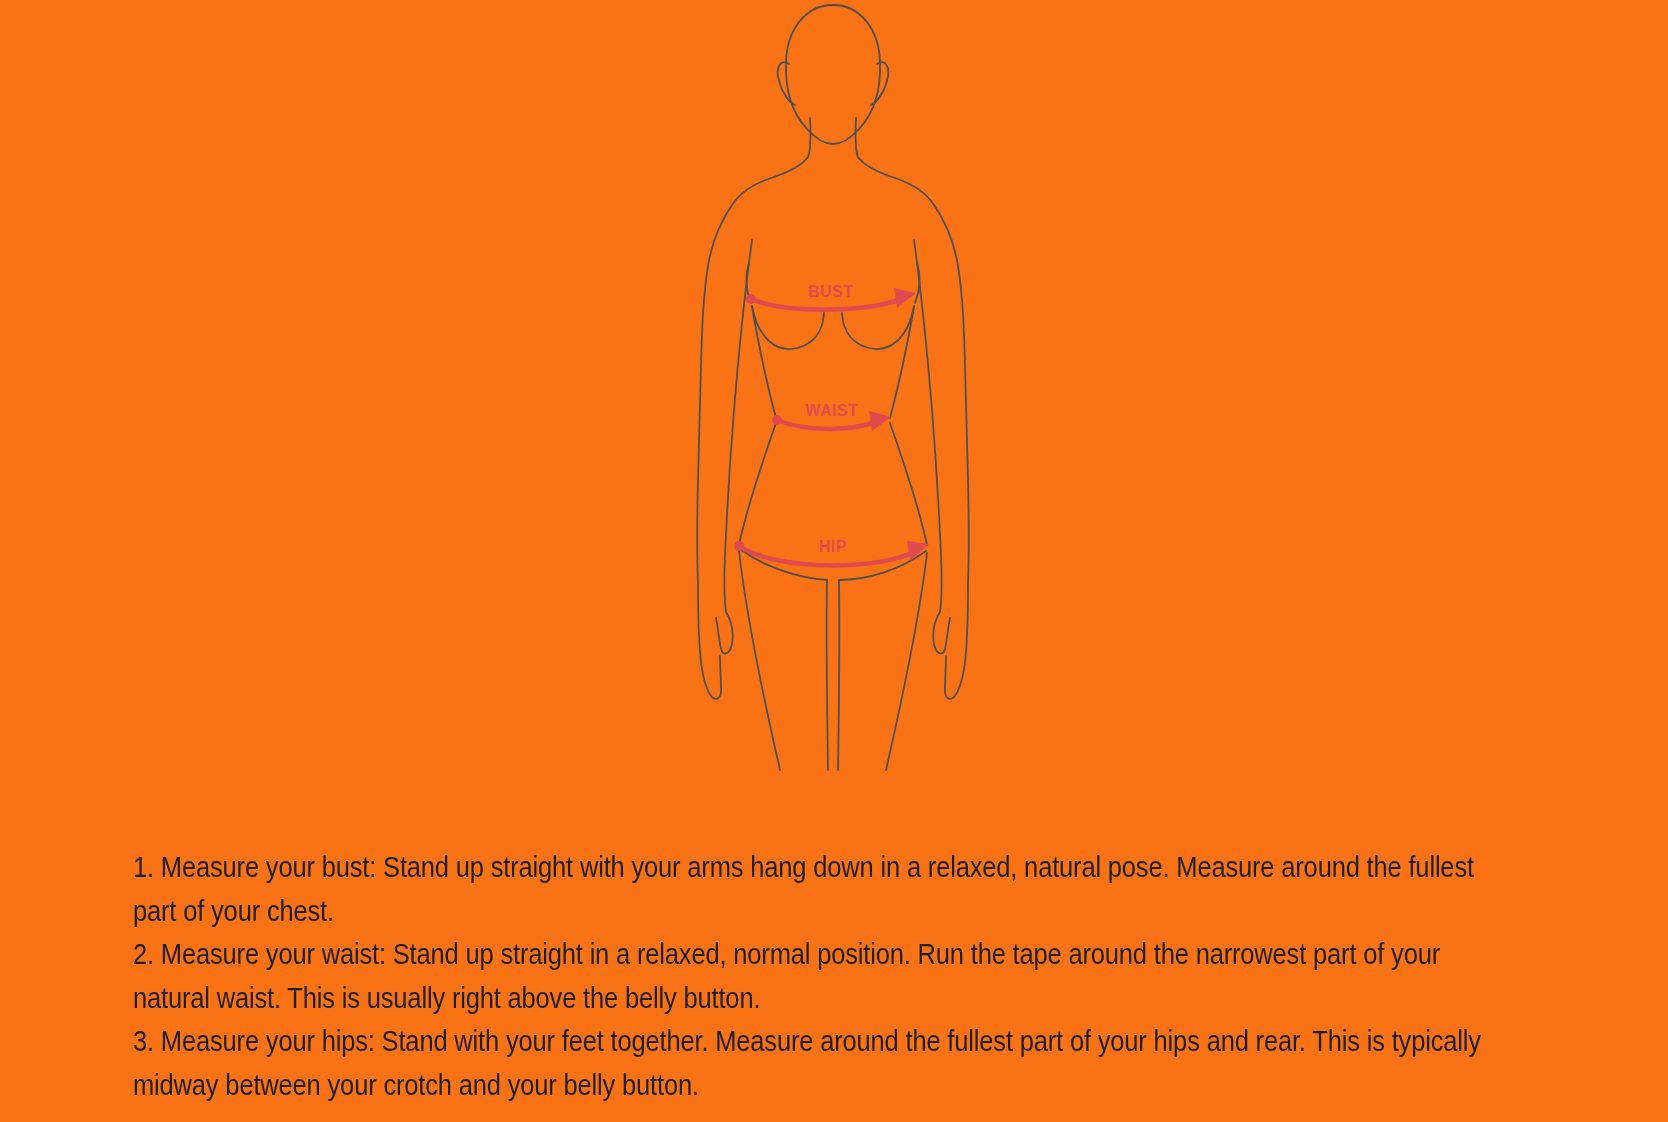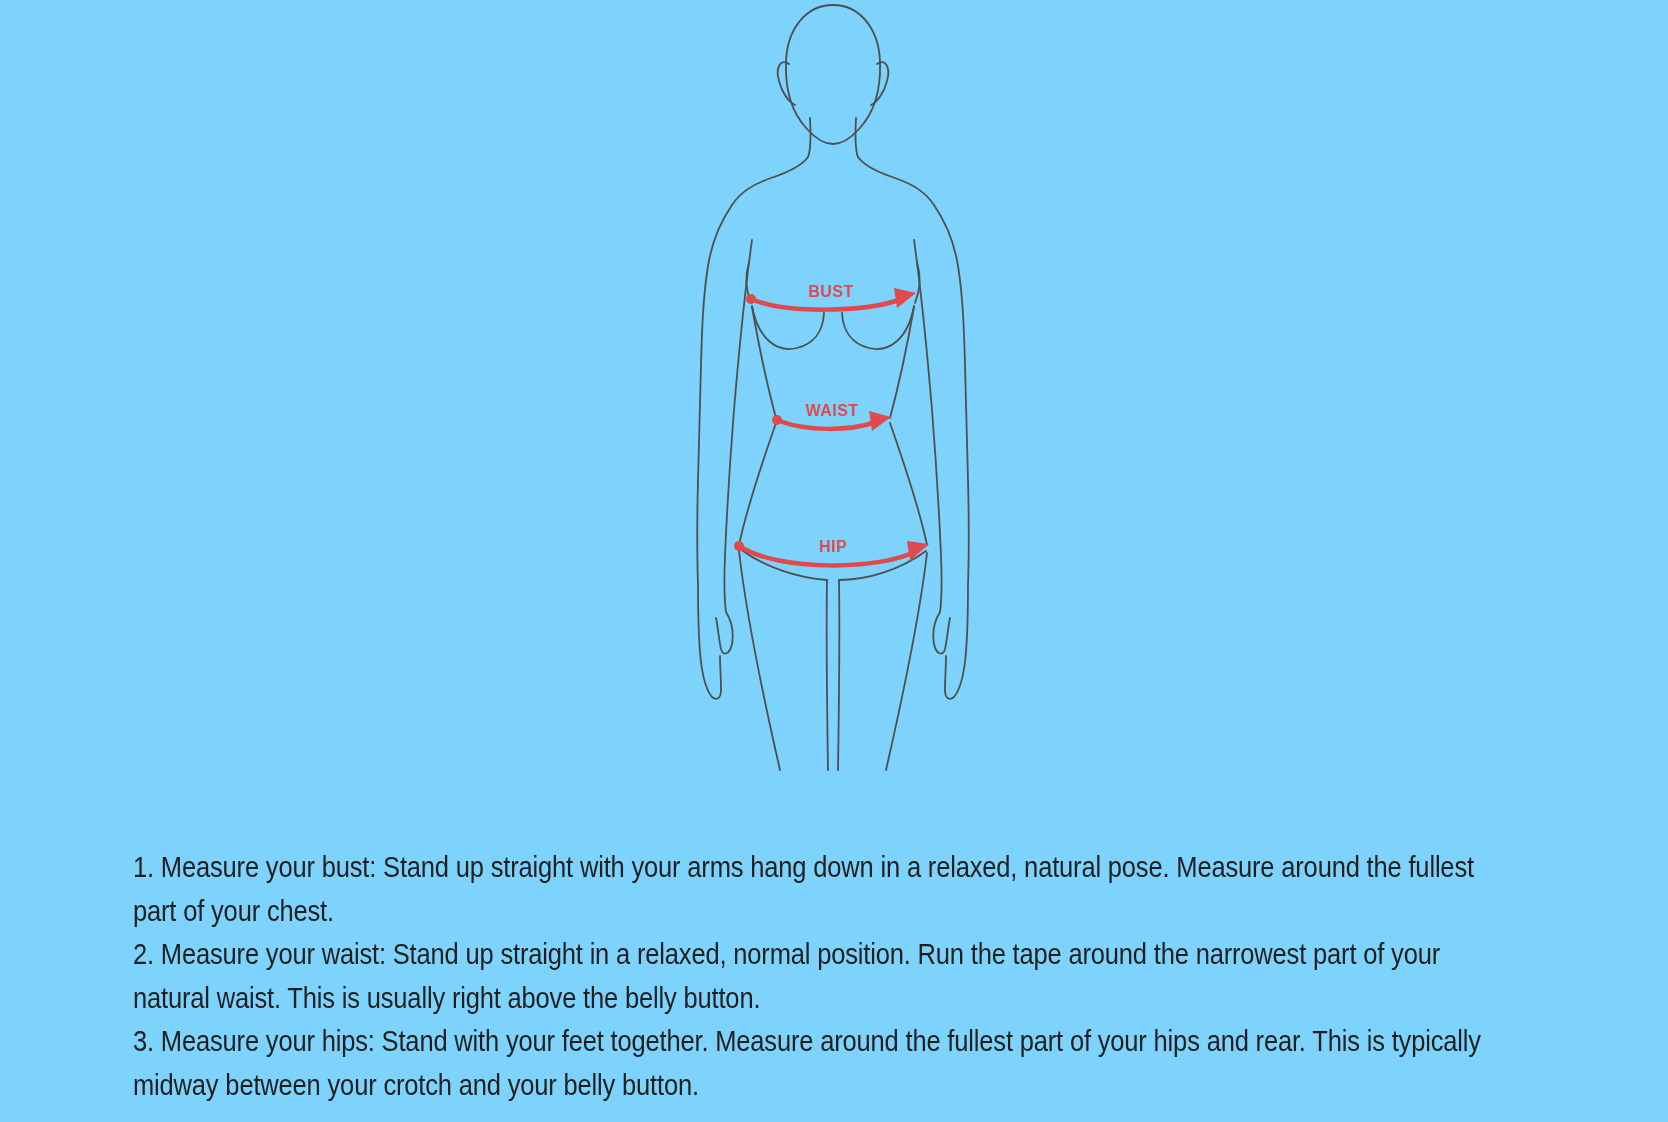--- a/index.html
+++ b/index.html
@@ -1,19 +1,19 @@
 <!DOCTYPE html>
 <html><head>
 <meta charset="utf-8">
 <style>
   html,body{margin:0;padding:0;background:#ffffff;}
   .canvas{
     position:relative;
     width:1668px;height:1122px;
-    background:#7dd3fc;
+    background:#f97316;
     overflow:hidden;
     font-family:"Liberation Sans", sans-serif;
   }
   .figure-svg{position:absolute;left:0;top:0;}
   .figure-svg text{
     font-family:"Liberation Sans", sans-serif;
     font-weight:bold;
     font-size:16px;
     letter-spacing:0.5px;
     text-anchor:middle;

